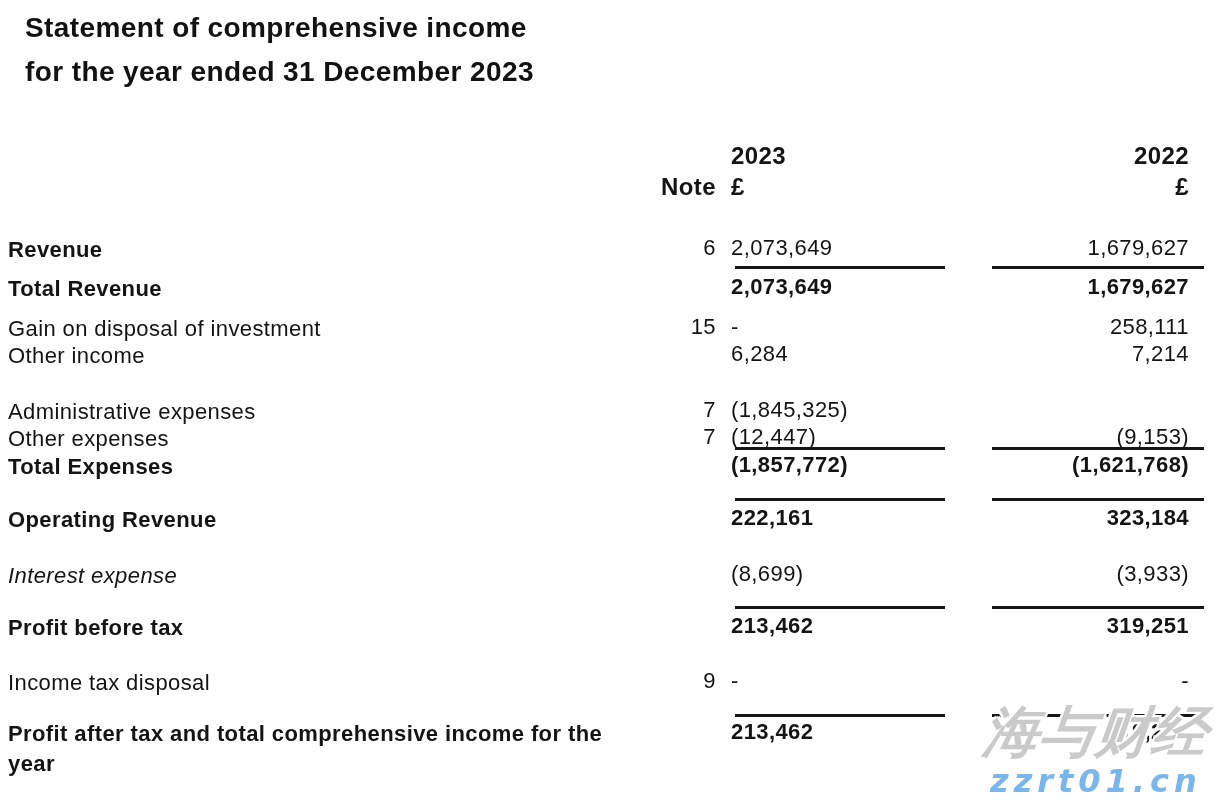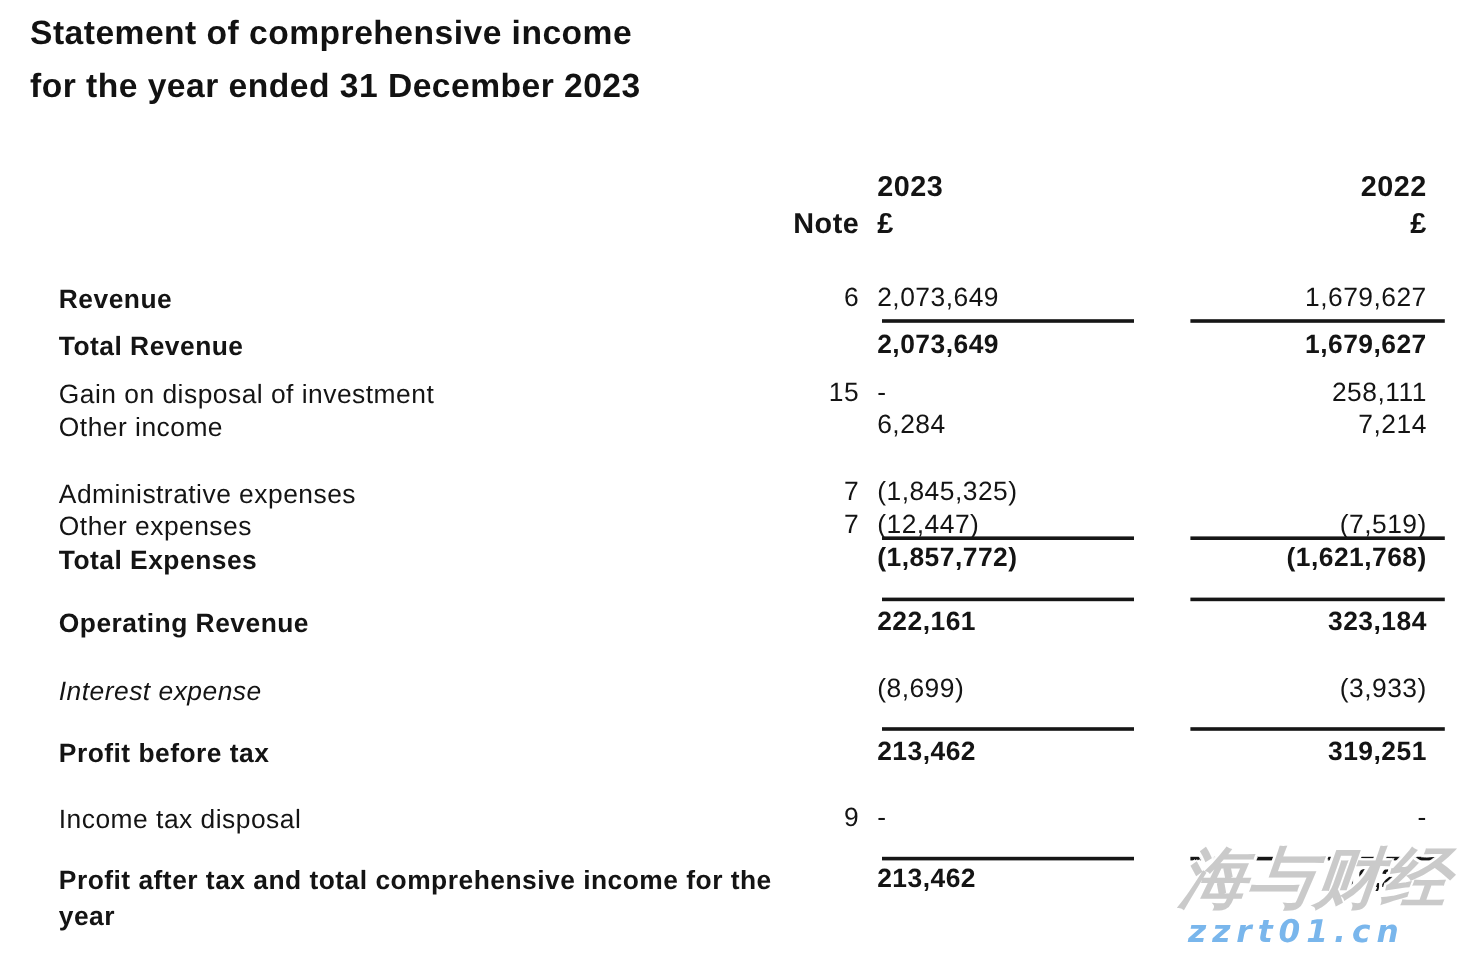--- a/index.html
+++ b/index.html
@@ -24,21 +24,21 @@
   }
   .row {
     position: absolute;
     left: 0;
     width: 1225px;
     height: 30px;
     font-size: 22px;
     letter-spacing: 0.4px;
     white-space: nowrap;
   }
-  .cell-label { position: absolute; left: 8px; width: 612px; white-space: normal; line-height: 30px; margin-left: 41px; }
+  .cell-label { position: absolute; left: 8px; width: 612px; white-space: normal; line-height: 30px; }
   .cell-note  { position: absolute; left: 616px; width: 100px; text-align: right; }
   .cell-v1    { position: absolute; left: 731px; width: 200px; text-align: left; }
   .cell-v2    { position: absolute; left: 988px; width: 201px; text-align: right; }
   .bold { font-weight: bold; }
   .it   { font-style: italic; }
   .hdr  { font-size: 24px; font-weight: bold; }
   .rule { position: absolute; height: 3px; background: #161616; z-index: 1; }
   .rule-v1 { left: 735px; width: 210px; }
   .rule-v2 { left: 992px; width: 212px; }
   .wm-cjk {
@@ -57,21 +57,21 @@
       0 2px rgba(255,255,255,0.95), 0 -2px rgba(255,255,255,0.95),
       2px 2px rgba(255,255,255,0.95), -2px -2px rgba(255,255,255,0.95),
       2px -2px rgba(255,255,255,0.95), -2px 2px rgba(255,255,255,0.95);
     font-family: "Liberation Sans", sans-serif;
   }
   .wm-site {
     position: absolute;
     left: 990px;
     top: 762px;
     z-index: 3;
-    font-size: 26px;
+    font-size: 32px;
     font-weight: bold;
     font-style: italic;
     letter-spacing: 5px;
     color: #79b6ec;
     text-shadow:
       2px 0 #ffffff, -2px 0 #ffffff, 0 2px #ffffff, 0 -2px #ffffff,
       2px 2px #ffffff, -2px -2px #ffffff, 2px -2px #ffffff, -2px 2px #ffffff;
     font-family: "DejaVu Sans", sans-serif;
   }
   .content { position: relative; z-index: 2; }
@@ -128,21 +128,21 @@
     <div class="row" style="top:397px">
       <span class="cell-label">Administrative expenses</span>
       <span class="cell-note">7</span>
       <span class="cell-v1">(1,845,325)</span>
     </div>
 
     <div class="row" style="top:424px">
       <span class="cell-label">Other expenses</span>
       <span class="cell-note">7</span>
       <span class="cell-v1">(12,447)</span>
-      <span class="cell-v2">(7,519)</span>
+      <span class="cell-v2">(9,153)</span>
     </div>
     <div class="rule rule-v1" style="top:447px"></div>
     <div class="rule rule-v2" style="top:447px"></div>
 
     <div class="row" style="top:452px">
       <span class="cell-label bold">Total Expenses</span>
       <span class="cell-v1 bold">(1,857,772)</span>
       <span class="cell-v2 bold">(1,621,768)</span>
     </div>
 

